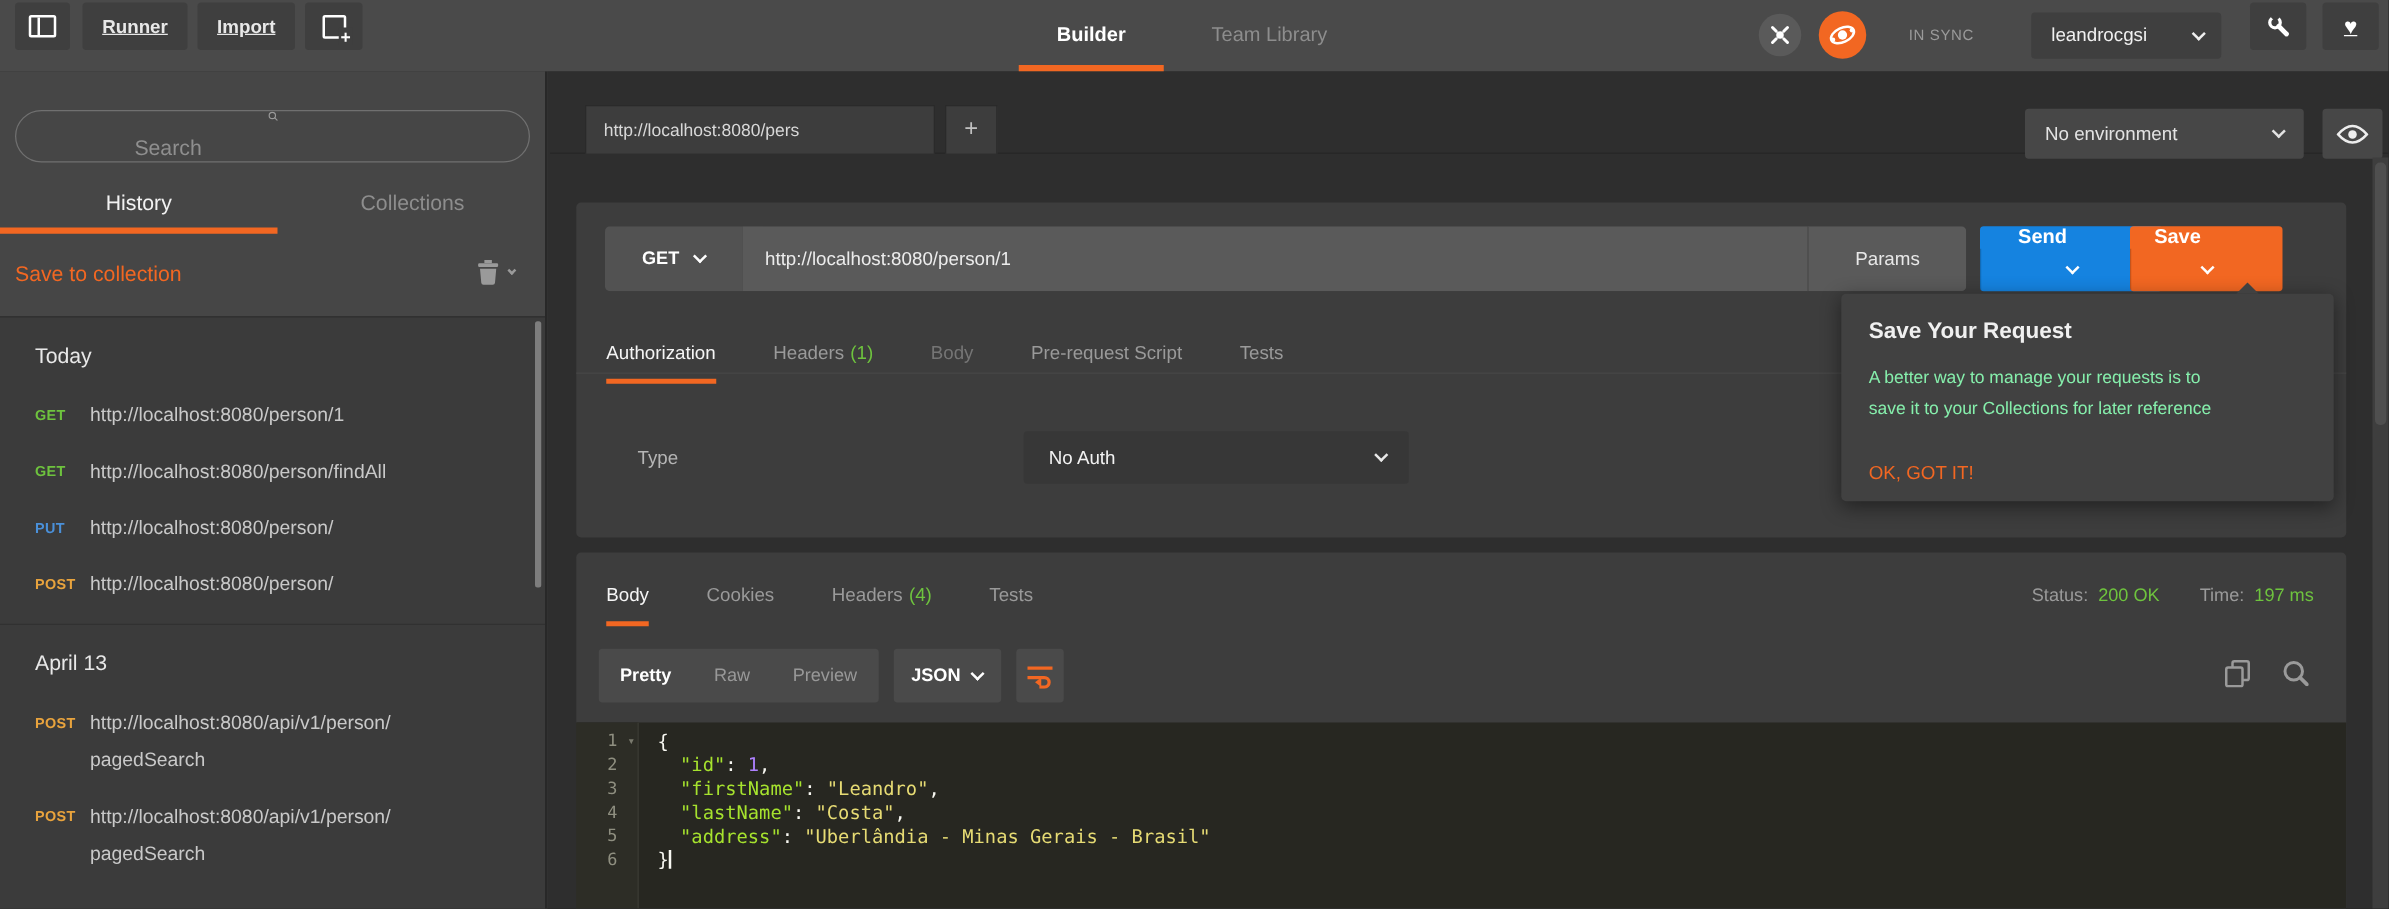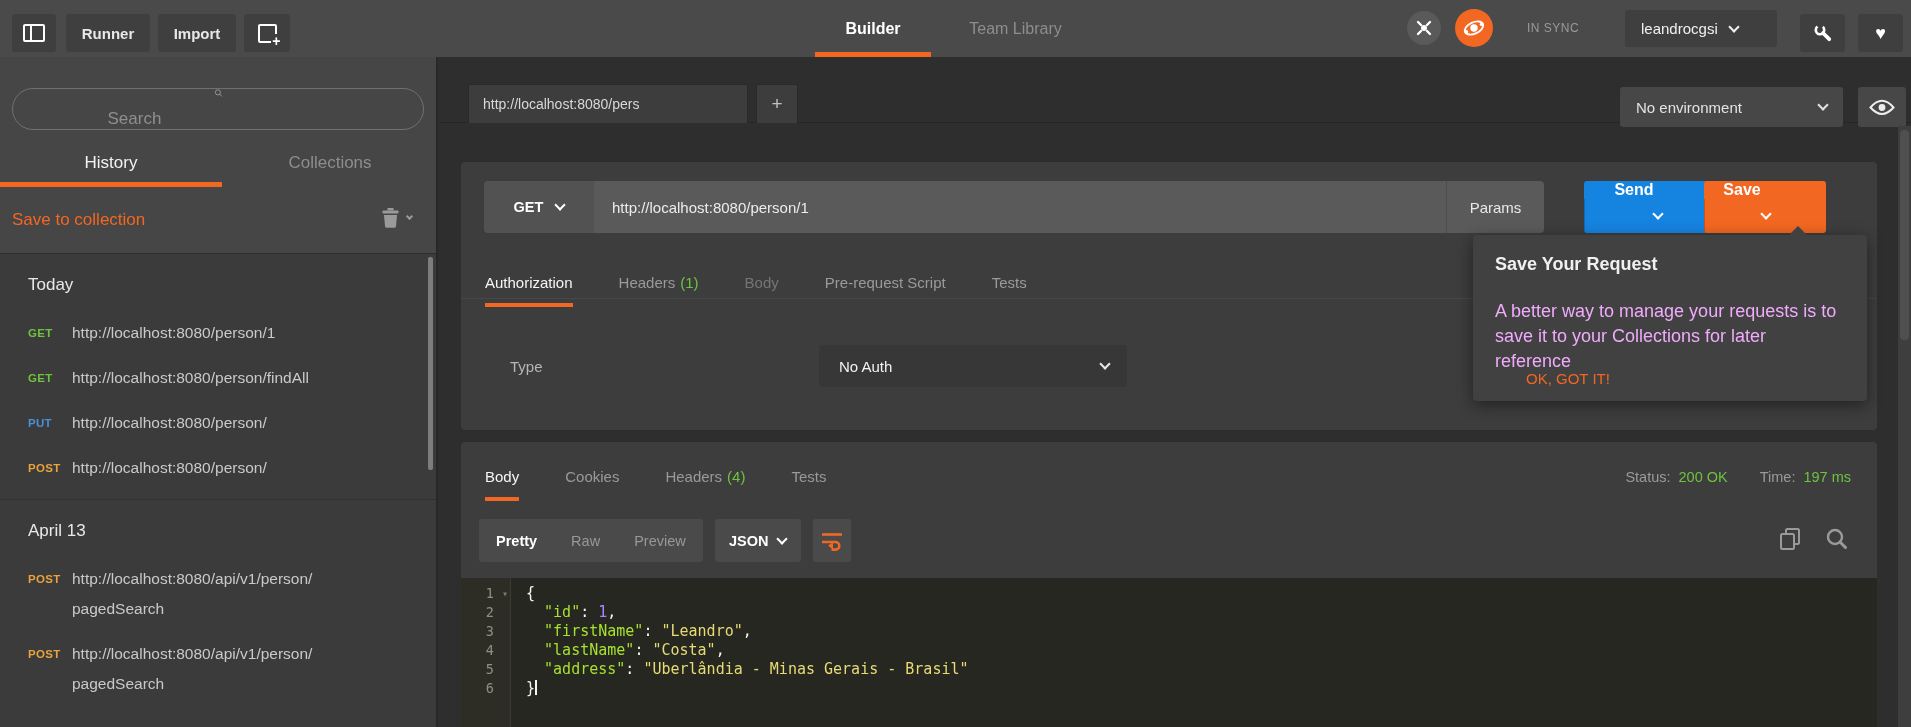--- a/index.html
+++ b/index.html
@@ -6,35 +6,35 @@
   html,body { background:#242424; }
   .app {
     position:relative; width:1911px; height:727px; overflow:hidden;
     font-family:"Liberation Sans", sans-serif; color:#ddd; background:#2e2e2e;
     -webkit-font-smoothing:antialiased;
   }
 
   
   .topbar { position:absolute; left:0; top:0; width:1911px; height:57px; background:#4a4a4a; z-index:5; }
   .tb-btn {
-    position:absolute; top:14px; height:38px; background:#3f3f3f; border:none; border-radius:3px;
+    position:absolute; top:2px; height:38px; background:#3f3f3f; border:none; border-radius:3px;
     color:#e8e8e8; font-family:inherit; font-size:15px; font-weight:bold; cursor:pointer;
-    display:flex; align-items:center; justify-content:center;
+    display:flex; align-items:center; justify-content:center;text-decoration:underline;
   }
   .icon-toggle { width:22px; height:18px; border:2px solid #fff; border-radius:2px; position:relative; display:inline-block; }
   .icon-toggle i { position:absolute; left:5px; top:0; bottom:0; border-left:2px solid #fff; }
   .icon-newwin { width:19px; height:19px; border:2px solid #fff; border-radius:2px; position:relative; display:inline-block; }
   .icon-newwin i { position:absolute; right:-7px; bottom:-7px; background:#3f3f3f; color:#fff; font-style:normal;
                    font-size:14px; font-weight:bold; line-height:12px; padding:1px; }
   .nav-tab { position:absolute; top:0; height:57px; line-height:57px; text-align:center; font-size:16px; cursor:pointer; }
   .nav-underline { position:absolute; top:52px; height:5px; background:#f26722; }
   .circle-ic { position:absolute; border-radius:50%; display:flex; align-items:center; justify-content:center; cursor:pointer; }
   .insync { position:absolute; top:0; height:57px; line-height:57px; font-size:12px; letter-spacing:.5px; color:#9a9a9a; }
   .user-dd { position:absolute; top:10px; height:37px; background:#3f3f3f; border-radius:3px; display:flex; align-items:center;
-             padding:0 14px 0 16px; font-size:15px; color:#f0f0f0; cursor:pointer; gap:12px; }
+             padding:0 14px 0 16px; font-size:15px; color:#f0f0f0; cursor:pointer; gap:12px;justify-content:space-between; }
   .chev { display:inline-block; width:8px; height:8px; border-right:2px solid currentColor; border-bottom:2px solid currentColor;
           transform:rotate(45deg); margin-top:-4px; }
   .chev.sm { width:5px; height:5px; }
 
   
   .sidebar { position:absolute; left:0; top:57px; width:438px; height:670px; background:#464646; border-right:2px solid #282828; }
   .search-pill { position:absolute; left:12px; top:31px; width:412px; height:42px; border:1.5px solid #707070; border-radius:21px;
                  display:flex; align-items:center; padding:0 16px; gap:12px;flex-direction:column; }
   .search-pill input { flex:1; background:transparent; border:none; outline:none; color:#ddd; font-size:17px; font-family:inherit; }
   .search-pill input::placeholder { color:#8f8f8f; }
@@ -67,21 +67,21 @@
 
   .panel { position:absolute; left:21px; width:1416px; background:#3d3d3d; border-radius:4px; }
   .builder { top:105px; height:268px; }
   .resppanel { top:385px; height:285px; border-radius:4px 4px 0 0; overflow:hidden; }
 
   
   .urlgroup { position:absolute; left:23px; top:19px; height:52px; display:flex; border-radius:4px; overflow:hidden; }
   .seg-method { width:110px; background:#525252; display:flex; align-items:center; justify-content:center; gap:13px;
                 font-size:14.5px; font-weight:bold; color:#fff; cursor:pointer; }
   .seg-url { width:852px; background:#5a5a5a; display:flex; align-items:center; padding-left:18px; font-size:15px; color:#ececec; cursor:text; }
-  .seg-params { width:98px; background:#5a5a5a; border-left:1px solid #4c4c4c; display:flex; align-items:center; justify-content:center;
+  .seg-params { width:127px; background:#5a5a5a; border-left:1px solid #4c4c4c; display:flex; align-items:center; justify-content:center;
                 font-size:15px; color:#e8e8e8; cursor:pointer; }
   .splitbtn { position:absolute; top:19px; height:52px; display:flex; border-radius:3px; overflow:hidden; cursor:pointer;flex-direction:column; }
   .send { left:1123px; width:146px; background:#1583e0; }
   .save { left:1243px; width:122px; background:#f26722; }
   .splitbtn .main-part { display:flex; align-items:center; justify-content:center; color:#fff; font-size:16px; font-weight:bold; }
   .send .main-part { width:100px; } .save .main-part { width:76px; }
   .splitbtn .chev-part { flex:1; display:flex; align-items:center; justify-content:center; color:#fff;
                          border-left:1px solid rgba(0,0,0,.18); }
 
   
@@ -121,22 +121,22 @@
   .code-line { height:19px; line-height:19px; font-size:15px; white-space:pre; }
   .tok-p { color:#f8f8f2; } .tok-key { color:#a6e22e; } .tok-str { color:#e6db74; } .tok-num { color:#ae81ff; }
   .cursor { display:inline-block; width:2px; height:15px; background:#f8f8f2; vertical-align:-2px; }
 
   
   .popover { position:absolute; left:1033px; top:178px; width:394px; height:166px; background:#414141; border-radius:4px;
              box-shadow:0 4px 16px rgba(0,0,0,.45); z-index:20; padding:16px 22px; }
   .popover .parrow { position:absolute; left:316px; top:-9px; width:0; height:0;
                      border-left:9px solid transparent; border-right:9px solid transparent; border-bottom:9px solid #414141; }
   .popover h3 { font-size:18px; color:#f0f0f0; line-height:26px; }
-  .popover .pbody { margin-top:22px; font-size:18px; color:#f0abfc; line-height:25px; }
-  .popover .paction { position:absolute; left:22px; bottom:14px; color:#f26722; font-size:15px; cursor:pointer;margin-left:31px; }
+  .popover .pbody { margin-top:12px; font-size:14px; color:#86efac; line-height:25px; }
+  .popover .paction { position:absolute; left:22px; bottom:14px; color:#f26722; font-size:15px; cursor:pointer; }
 
   .main-scroll { position:absolute; right:0; top:69px; bottom:0; width:13px; background:#3e3e3e; }
   .main-scroll i { position:absolute; left:2px; right:2px; top:4px; height:210px; background:#4f4f4f; border-radius:4px; }
 
   svg { display:block; }
 </style>
 </head>
 <body>
 
 <div class="app">

